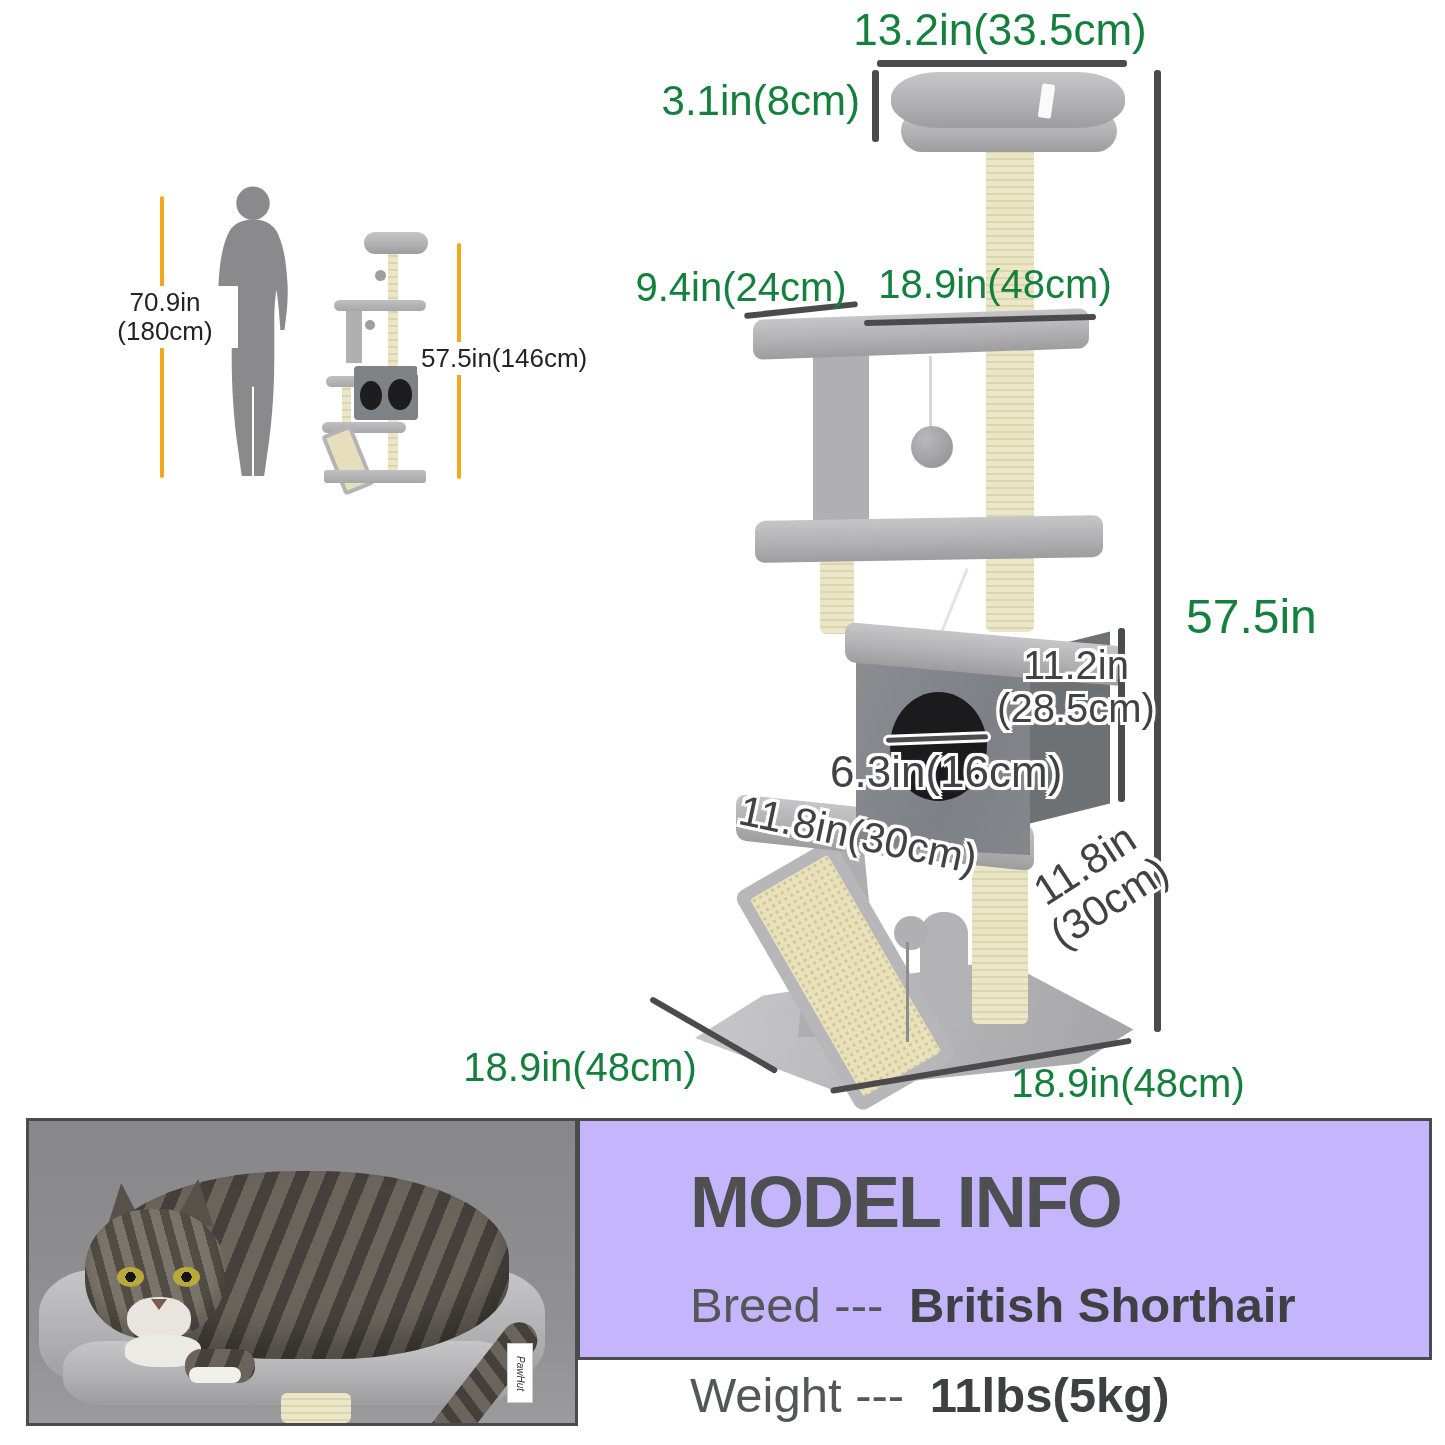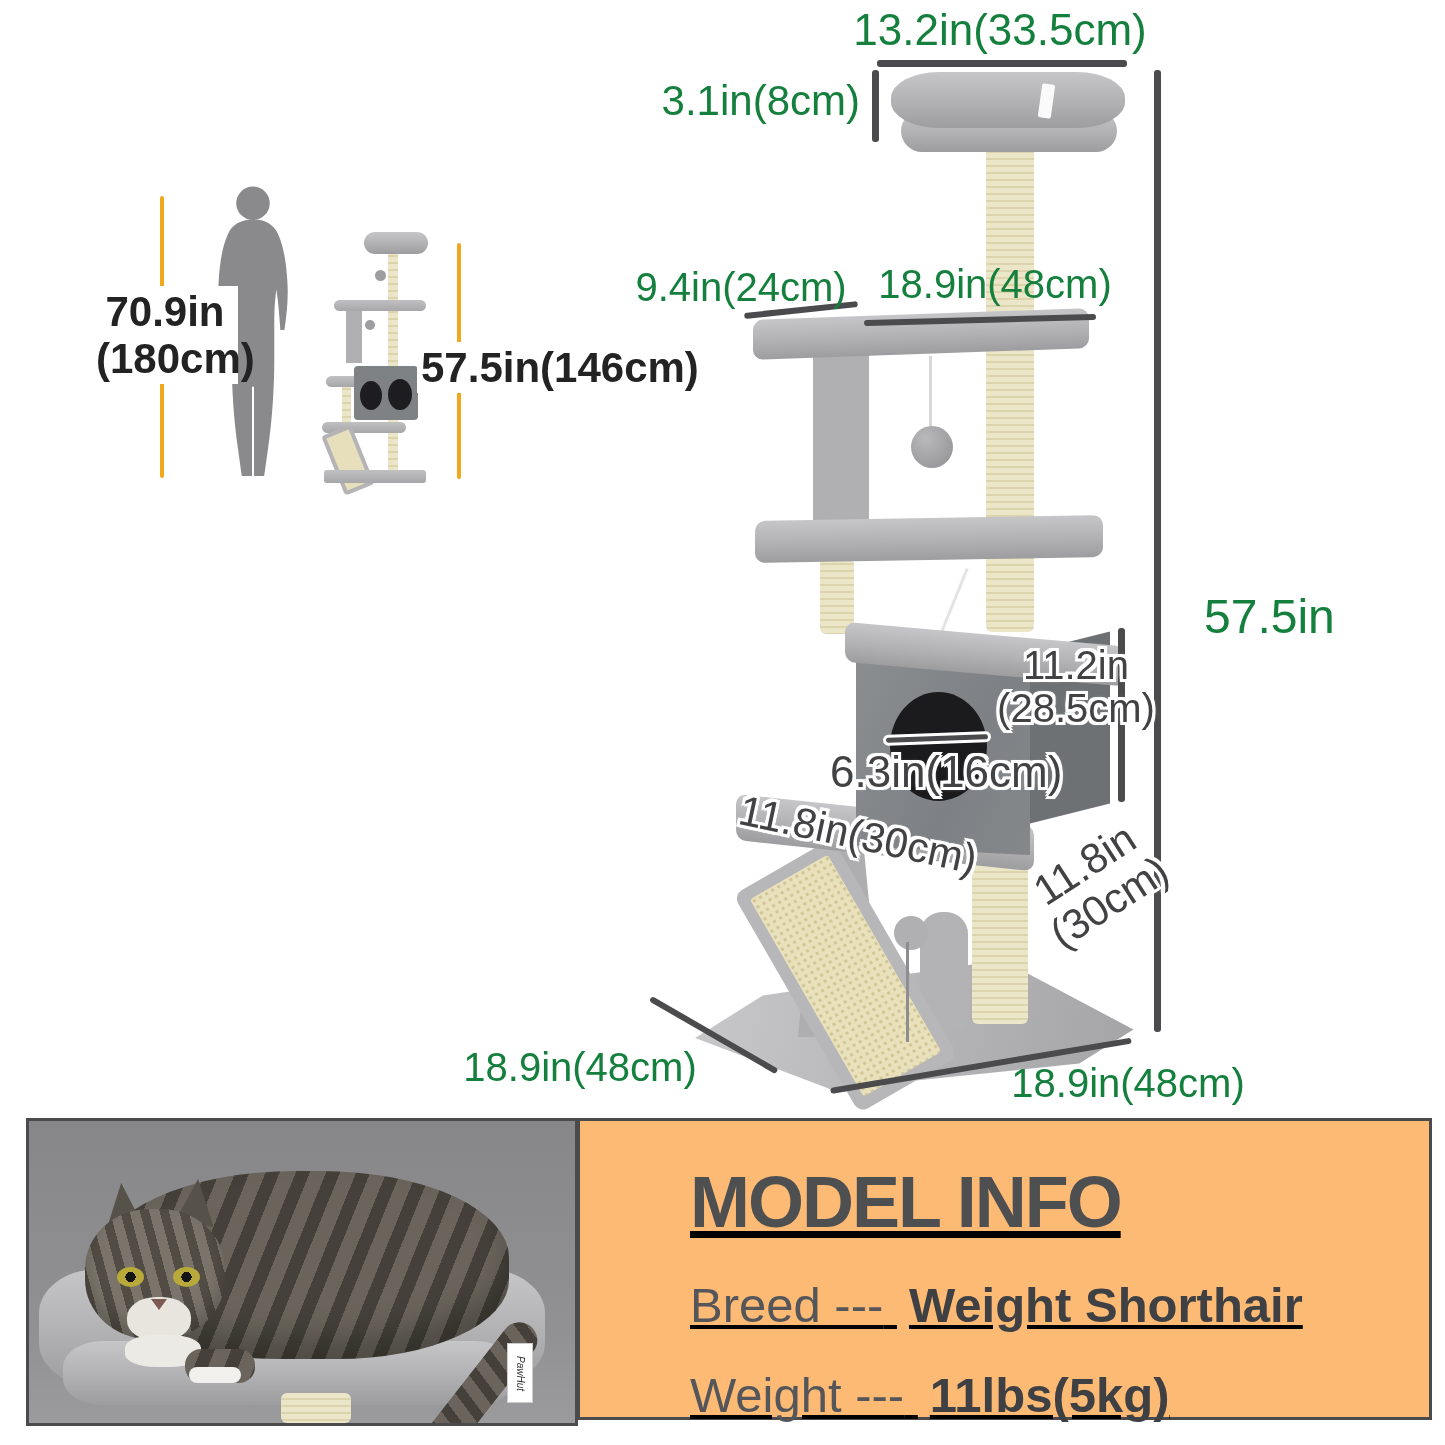--- a/index.html
+++ b/index.html
@@ -7,41 +7,41 @@
           font-family:"Liberation Sans","DejaVu Sans",sans-serif;}
   .abs{position:absolute;}
 
   
   .dim{position:absolute;color:#15803d;font-size:40px;line-height:1.08;z-index:60;white-space:nowrap;}
   .dim.center{text-align:center;}
   .dim.outl{color:#424244;
     text-shadow:-3px -3px 0 #fff,0 -3px 0 #fff,3px -3px 0 #fff,-3px 0 0 #fff,3px 0 0 #fff,
                 -3px 3px 0 #fff,0 3px 0 #fff,3px 3px 0 #fff,0 0 5px #fff;}
   .dline{position:absolute;background:#4b4b4d;z-index:55;border-radius:3px;}
-  .bold-cmp{position:absolute;color:#232323;font-weight:700;font-size:42px;line-height:1.12;
+  .bold-cmp{position:absolute;color:#232323;font-weight:400;font-size:26px;line-height:1.12;
             background:#fff;z-index:20;padding:2px 4px;}
 
   
   .yline{position:absolute;width:4px;background:#F0A81C;z-index:5;border-radius:2px;}
 
   
   .sisal{background:repeating-linear-gradient(180deg,#ece6c9 0 5px,#dcd4ac 5px 7px);border-radius:6px;}
   .plush{background:linear-gradient(180deg,#c6c6c8 0%,#b1b1b3 55%,#9d9d9f 100%);border-radius:10px;}
   .plushflat{background:linear-gradient(180deg,#c0c0c2,#a7a7a9);border-radius:8px;}
   .felt{background:linear-gradient(115deg,#8b8e91 0%,#7d8084 60%,#85888b 100%);}
 
   .tree-part{position:absolute;}
 
   
   .photo{position:absolute;left:26px;top:1118px;width:546px;height:302px;margin:0;
          border:3px solid #4b4b4d;background:linear-gradient(180deg,#87878a 0%,#919193 70%,#9b9b9d 100%);
          overflow:hidden;z-index:70;}
-  .info{position:absolute;left:577px;top:1118px;width:855px;height:302px;
-        border:3px solid #4b4b4d;background:#fdba74;z-index:70;box-sizing:border-box;
-        padding:40px 0 0 110px;text-decoration:underline;}
+  .info{position:absolute;left:577px;top:1118px;width:855px;height:242px;
+        border:3px solid #4b4b4d;background:#c4b5fd;z-index:70;box-sizing:border-box;
+        padding:40px 0 0 110px;}
   .info h2{margin:0;font-size:72px;font-weight:700;color:#4e4f51;letter-spacing:-2px;}
   .info .row{margin:34px 0 0 0;font-size:49px;color:#55565a;}
   .info .row .lbl{font-weight:400;}
   .info .row .val{font-weight:700;color:#3f4043;margin-left:12px;}
 
   
   .cat-stripes{background:repeating-linear-gradient(112deg,#6a645c 0 15px,#45413a 15px 28px);}
   .cat-stripes-l{background:repeating-linear-gradient(75deg,#7a746a 0 10px,#514c44 10px 19px);}
   .tag{position:absolute;background:#fff;border:1px solid #ccc;z-index:12;display:flex;align-items:center;justify-content:center;}
   .tag span{transform:rotate(90deg);font-size:10px;font-style:italic;color:#333;white-space:nowrap;}
@@ -137,21 +137,21 @@
   <div class="dline" style="left:1154px;top:70px;width:7px;height:962px;"></div>
   <div class="dline" style="left:1118px;top:628px;width:7px;height:174px;"></div>
   <div class="dline" style="left:886px;top:736px;width:102px;height:5px;transform:rotate(-2deg);box-shadow:0 0 0 3px #fff;"></div>
   <div class="dline" style="left:652px;top:996px;width:146px;height:6px;transform:rotate(30deg);transform-origin:left top;"></div>
   <div class="dline" style="left:830px;top:1088px;width:305px;height:6px;transform:rotate(-9.5deg);transform-origin:left top;"></div>
 
   <div class="dim center" style="left:820px;top:6px;width:360px;font-size:44px;">13.2in(33.5cm)</div>
   <div class="dim" style="left:640px;top:78px;width:220px;text-align:right;font-size:42px;">3.1in(8cm)</div>
   <div class="dim center" style="left:622px;top:266px;width:238px;">9.4in(24cm)</div>
   <div class="dim center" style="left:862px;top:263px;width:266px;">18.9in(48cm)</div>
-  <div class="dim" style="left:1186px;top:588px;font-size:48px;line-height:1.2;margin-left:18px;">
+  <div class="dim" style="left:1186px;top:588px;font-size:48px;line-height:1.2;">
     <div>57.5in</div>
   </div>
   <div class="dim outl center" style="left:981px;top:644px;width:190px;">
     <div>11.2in</div>
     <div>(28.5cm)</div>
   </div>
   <div class="dim outl center" style="left:830px;top:748px;width:220px;font-size:44px;">6.3in(16cm)</div>
   <div class="dim outl center" style="left:726px;top:812px;width:264px;font-size:42px;transform:rotate(12deg);">11.8in(30cm)</div>
   <div class="dim outl center" style="left:1012px;top:838px;width:170px;font-size:42px;transform:rotate(-33deg);">
     <div>11.8in</div>
@@ -182,21 +182,21 @@
 
     <div class="tag" style="left:478px;top:222px;width:24px;height:58px;">
       <span>PawHut</span>
     </div>
   </figure>
 
   <div class="info">
     <h2>MODEL INFO</h2>
     <p class="row">
       <span class="lbl">Breed ---</span>
-      <span class="val">Weight Shorthair</span>
+      <span class="val">British Shorthair</span>
     </p>
     <p class="row">
       <span class="lbl">Weight ---</span>
       <span class="val">11lbs(5kg)</span>
     </p>
   </div>
 
 </div>
 
 </body></html>

